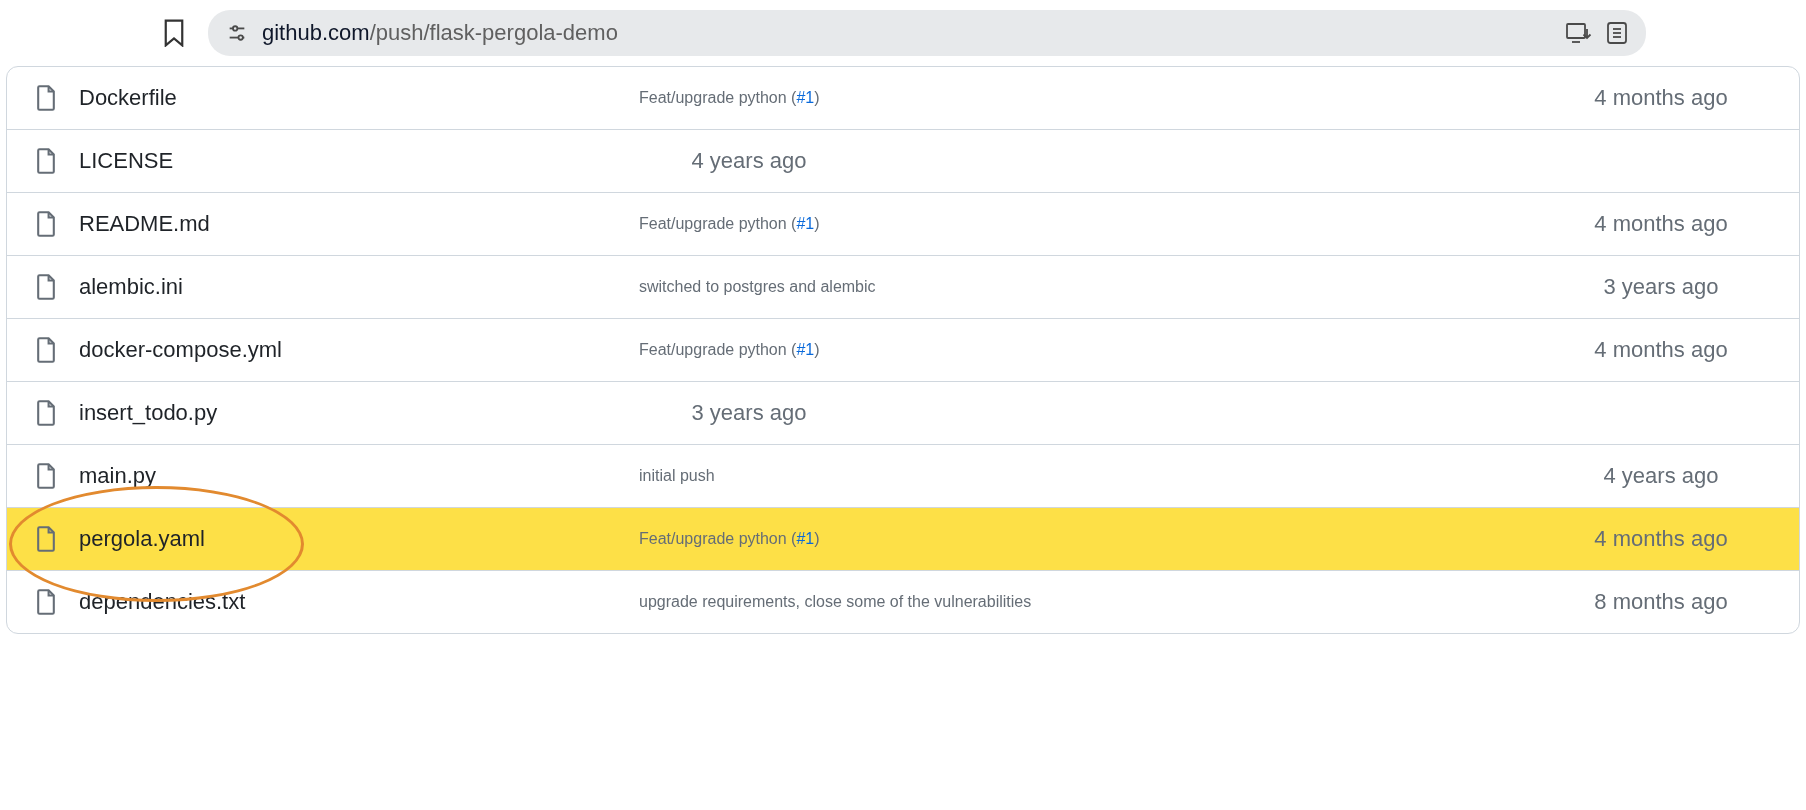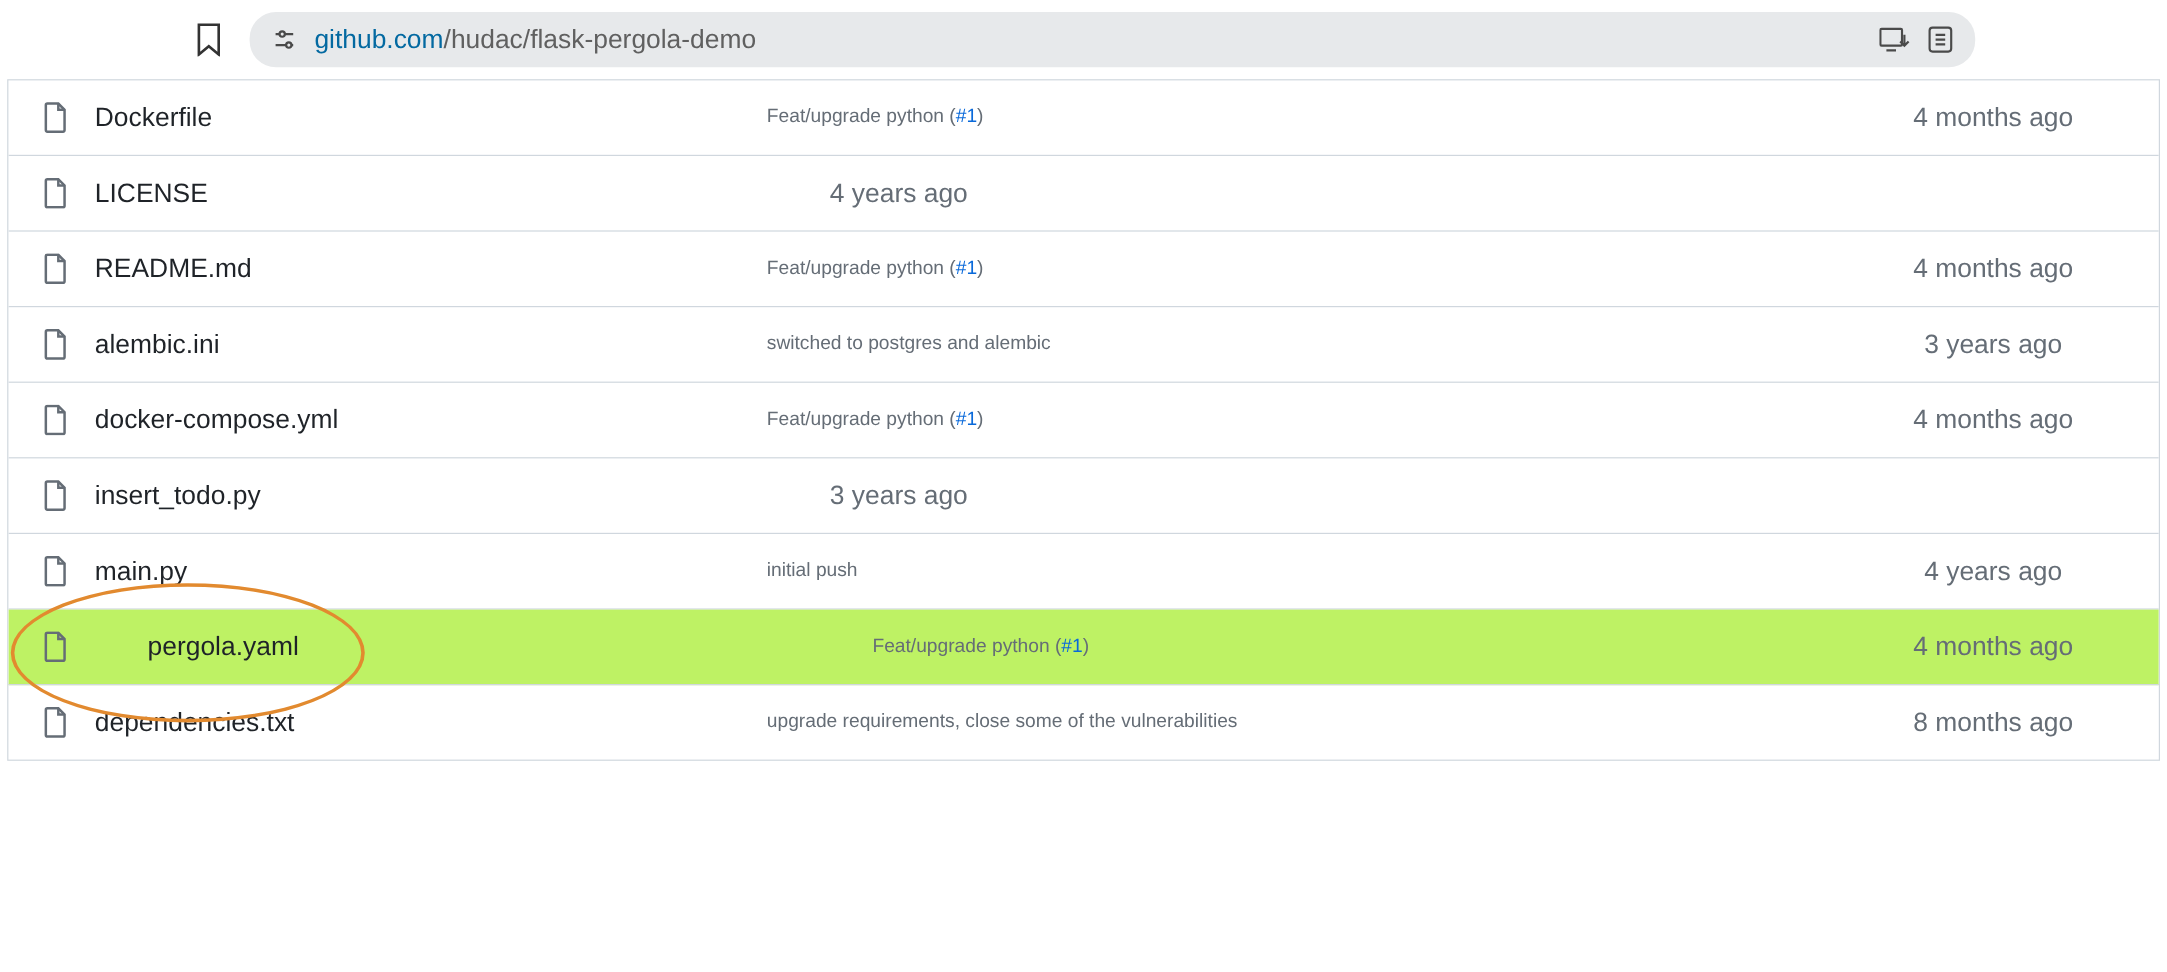--- a/index.html
+++ b/index.html
@@ -40,49 +40,48 @@
       display: flex;
       align-items: center;
       color: #4a4a4a;
     }
     .url-text {
       flex: 1;
       font-size: 22px;
       color: #3a3a3a;
     }
     .url-domain {
-      color: #0369a1;
+      color: #0f172a;
     }
     .url-path {
       color: #606060;
     }
     .reader-icon, .install-icon {
       display: flex;
       align-items: center;
       color: #4a4a4a;
     }
     .file-list {
       border: 1px solid #d0d7de;
-      border-radius: 0;
+      border-radius: 12px;
       margin: 0 6px 6px 6px;
       overflow: hidden;
     }
     .file-row {
       display: flex;
       align-items: center;
       padding: 18px 28px;
       border-bottom: 1px solid #d0d7de;
       position: relative;
     }
     .file-row:last-child {
       border-bottom: none;
     }
     .file-row.selected {
-      background: #bef264;
-      gap: 44px;
+      background: #fde047;
     }
     .file-icon {
       display: flex;
       align-items: center;
       color: #656d76;
       margin-right: 22px;
       flex-shrink: 0;
     }
     .file-name {
       flex: 0 0 560px;
@@ -127,21 +126,21 @@
   <div class="url-bar">
     <div class="settings-icon">
       <svg width="22" height="22" viewBox="0 0 24 24" fill="none" stroke="currentColor" stroke-width="2">
         <line x1="4" y1="7" x2="20" y2="7"></line>
         <circle cx="10" cy="7" r="2.4" fill="#e7e9eb"></circle>
         <line x1="4" y1="17" x2="20" y2="17"></line>
         <circle cx="16" cy="17" r="2.4" fill="#e7e9eb"></circle>
       </svg>
     </div>
     <div class="url-text">
-      <span class="url-domain">github.com</span><span class="url-path">/hudac/flask-pergola-demo</span>
+      <span class="url-domain">github.com</span><span class="url-path">/push/flask-pergola-demo</span>
     </div>
     <div class="install-icon">
       <svg width="26" height="22" viewBox="0 0 26 22" fill="none" stroke="currentColor" stroke-width="1.8">
         <rect x="1" y="2" width="18" height="14" rx="1"></rect>
         <line x1="6" y1="20" x2="14" y2="20"></line>
         <path d="M21 7 L21 16 M17.5 12.5 L21 16 L24.5 12.5" stroke-width="1.8"></path>
       </svg>
     </div>
     <div class="reader-icon">
       <svg width="22" height="24" viewBox="0 0 22 24" fill="none" stroke="currentColor" stroke-width="1.8">

